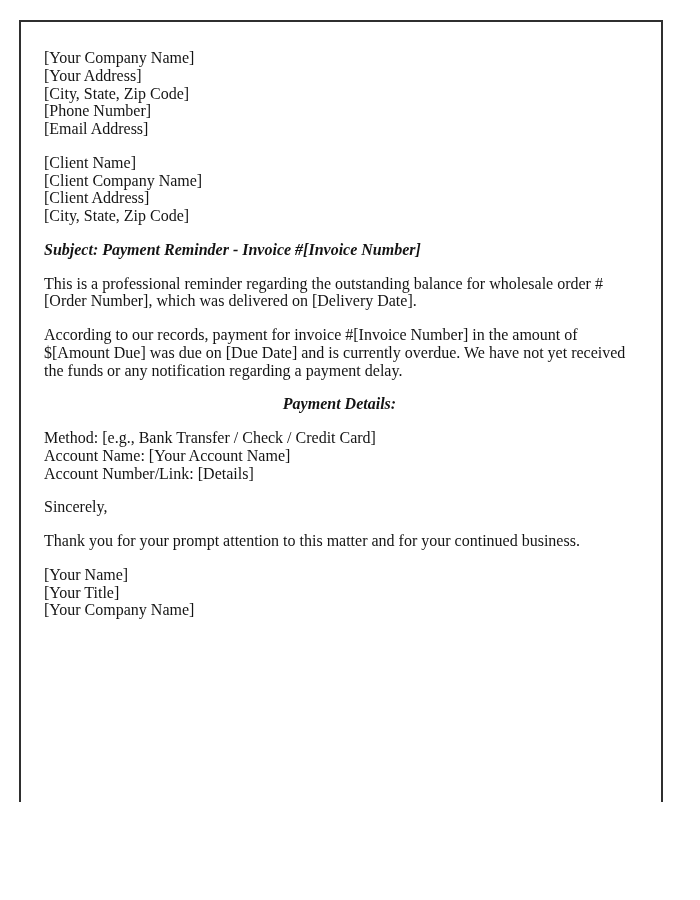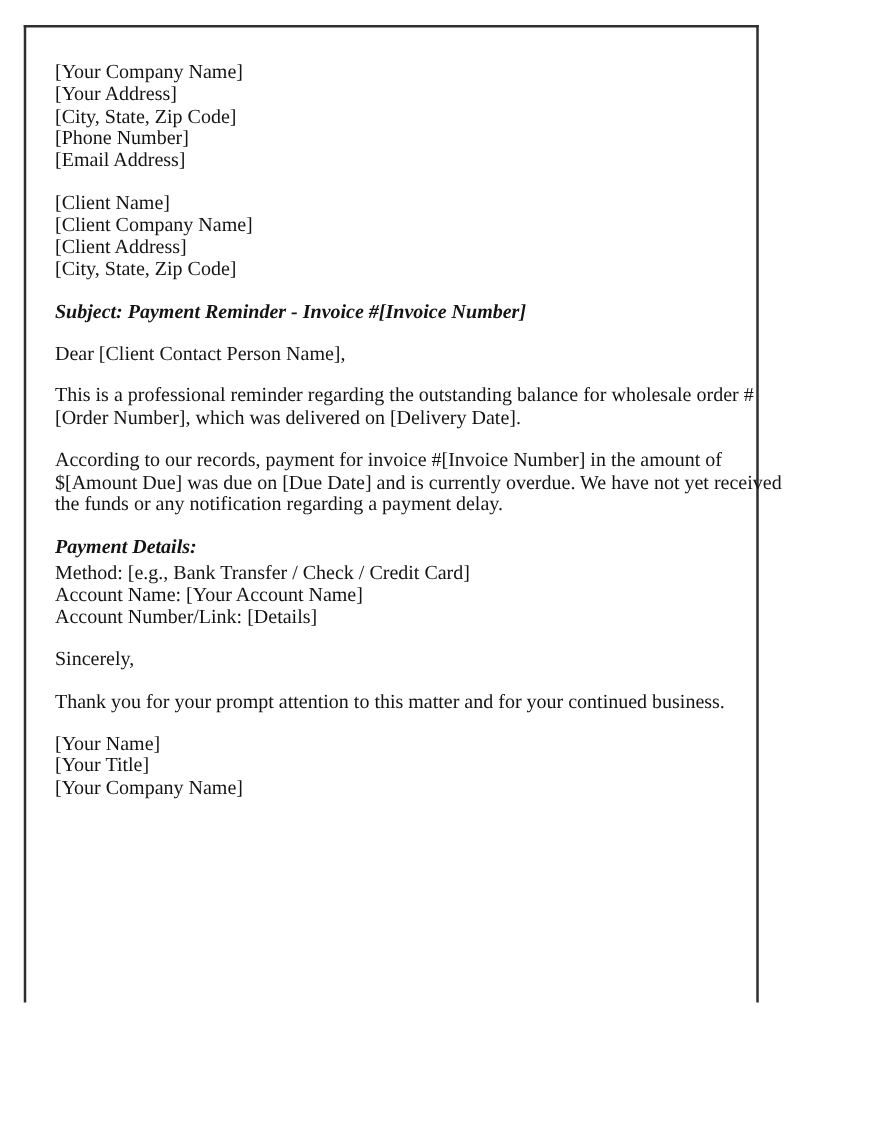--- a/index.html
+++ b/index.html
@@ -12,58 +12,58 @@
     height: 900px;
     position: relative;
     font-family: "Liberation Serif", "DejaVu Serif", serif;
     color: #141414;
     overflow: hidden;
   }
   .page {
     position: absolute;
     left: 19px;
     top: 20px;
-    width: 588px;
+    width: 644px;
     height: 782px;
     box-sizing: border-box;
     border: 2px solid #2f2f2f;
     border-bottom: none;
     background: #ffffff;
     padding: 27px 26px 0 23px;
   }
   .block {
     margin: 0 0 16px 0;
     font-size: 16px;
     line-height: 17.75px;
     white-space: pre;
     letter-spacing: 0;
   }
   .bold {
     font-weight: bold;
     font-style: italic;
   }
   .mb0 {
-    margin-bottom: 3px;
+    margin-bottom: 16px;
+    text-align: center;
   }
 </style>
 </head>
 <body>
 
 <div class="page">
   <p class="block">[Your Company Name]
 [Your Address]
 [City, State, Zip Code]
 [Phone Number]
 [Email Address]</p>
   <p class="block">[Client Name]
 [Client Company Name]
 [Client Address]
 [City, State, Zip Code]</p>
   <p class="block bold">Subject: Payment Reminder - Invoice #[Invoice Number]</p>
-  <p class="block">Dear [Client Contact Person Name],</p>
   <p class="block">This is a professional reminder regarding the outstanding balance for wholesale order #
 [Order Number], which was delivered on [Delivery Date].</p>
   <p class="block">According to our records, payment for invoice #[Invoice Number] in the amount of
 $[Amount Due] was due on [Due Date] and is currently overdue. We have not yet received
 the funds or any notification regarding a payment delay.</p>
   <p class="block bold mb0">Payment Details:</p>
   <p class="block">Method: [e.g., Bank Transfer / Check / Credit Card]
 Account Name: [Your Account Name]
 Account Number/Link: [Details]</p>
   <p class="block">Sincerely,</p>

